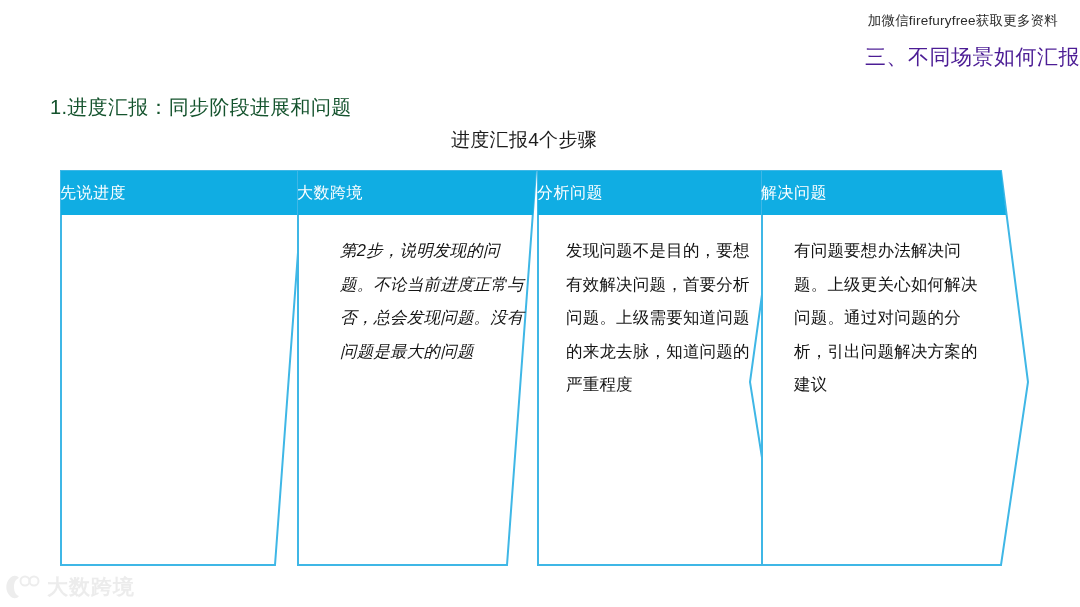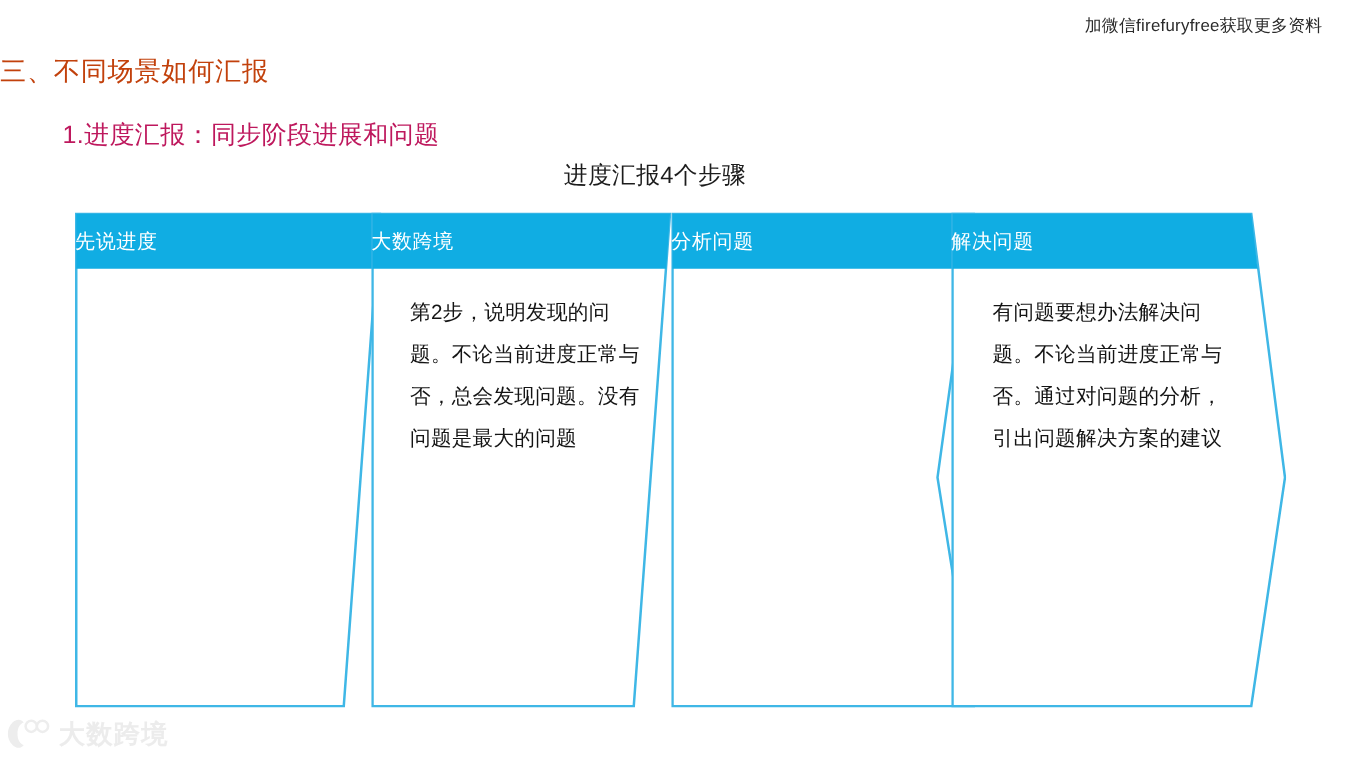--- a/index.html
+++ b/index.html
@@ -26,31 +26,31 @@
     letter-spacing: .2px;
     white-space: nowrap;
   }
 
   
   .slide-title {
     position: absolute;
     top: 43px;
     left: 0;
     width: 1080px;
-    text-align: left;
+    text-align: right;
     font-size: 21px;
-    color: #c2410c;
+    color: #4c1d95;
     letter-spacing: .5px;
   }
   .section-title {
     position: absolute;
     top: 94px;
     left: 50px;
     font-size: 20px;
-    color: #be185d;
+    color: #14532d;
     letter-spacing: .3px;
   }
   .chart-title {
     position: absolute;
     top: 127px;
     left: 0;
     width: 1048px;
     text-align: center;
     font-size: 19px;
     color: #1c1c1c;
@@ -99,21 +99,21 @@
     text-align: left;
   }
 
   
   #card-0 { left: 60px;  width: 245px; }
   #card-1 { left: 297px; width: 240px; }
   #card-2 { left: 537px; width: 243px; }
   #card-3 { left: 761px; width: 268px; }
 
   #card-0 .card-body-text { left: 28px;  width: 192px; }
-  #card-1 .card-body-text { left: 31px;  width: 186px; }
+  #card-1 .card-body-text { left: 43px;  width: 186px; font-style: italic; }
   #card-2 .card-body-text { left: 29px;  width: 190px; }
   #card-3 .card-body-text { left: 33px;  width: 190px; }
 
   
   .brand-logo {
     position: absolute;
     left: 6px;
     bottom: 6px;
     display: flex;
     align-items: center;
@@ -161,29 +161,30 @@
     <div class="card-header-text">大数跨境</div>
     <div class="card-body-text">第2步，说明发现的问题。不论当前进度正常与否，总会发现问题。没有问题是最大的问题</div>
   </div>
 
   <div class="card" id="card-2">
     <svg class="shape" viewBox="0 0 243 396" preserveAspectRatio="none">
       <path d="M1,1 L242,1 L213,212 L242,395 L1,395 Z" fill="#ffffff" stroke="#3FB7E6" stroke-width="2"></path>
       <path d="M1,1 L242,1 L239,45 L1,45 Z" fill="#10ADE3"></path>
     </svg>
     <div class="card-header-text">分析问题</div>
+    <div class="card-body-text">发现问题不是目的，要想有效解决问题，首要分析问题。上级需要知道问题的来龙去脉，知道问题的严重程度</div>
   </div>
 
   <div class="card" id="card-3">
     <svg class="shape" viewBox="0 0 268 396" preserveAspectRatio="none">
       <path d="M1,1 L240,1 L267,212 L240,395 L1,395 Z" fill="#ffffff" stroke="#3FB7E6" stroke-width="2"></path>
       <path d="M1,1 L240,1 L245,45 L1,45 Z" fill="#10ADE3"></path>
     </svg>
     <div class="card-header-text">解决问题</div>
-    <div class="card-body-text">有问题要想办法解决问题。不论当前进度正常与否。通过对问题的分析，引出问题解决方案的建议</div>
+    <div class="card-body-text">有问题要想办法解决问题。上级更关心如何解决问题。通过对问题的分析，引出问题解决方案的建议</div>
   </div>
 
 </div>
 
 <div class="brand-logo">
   <svg class="mark" viewBox="0 0 34 26">
     <path d="M4,4 C-1,9 -1,17 4,22 C7,25 11,25 13,22 C10,21 8,18 8,13 C8,8 10,5 13,4 C11,1 7,1 4,4 Z" fill="#eaeaea"></path>
     <circle cx="19" cy="7" r="4.5" fill="none" stroke="#eaeaea" stroke-width="2"></circle>
     <circle cx="28" cy="7" r="4.5" fill="none" stroke="#eaeaea" stroke-width="2"></circle>
   </svg>

